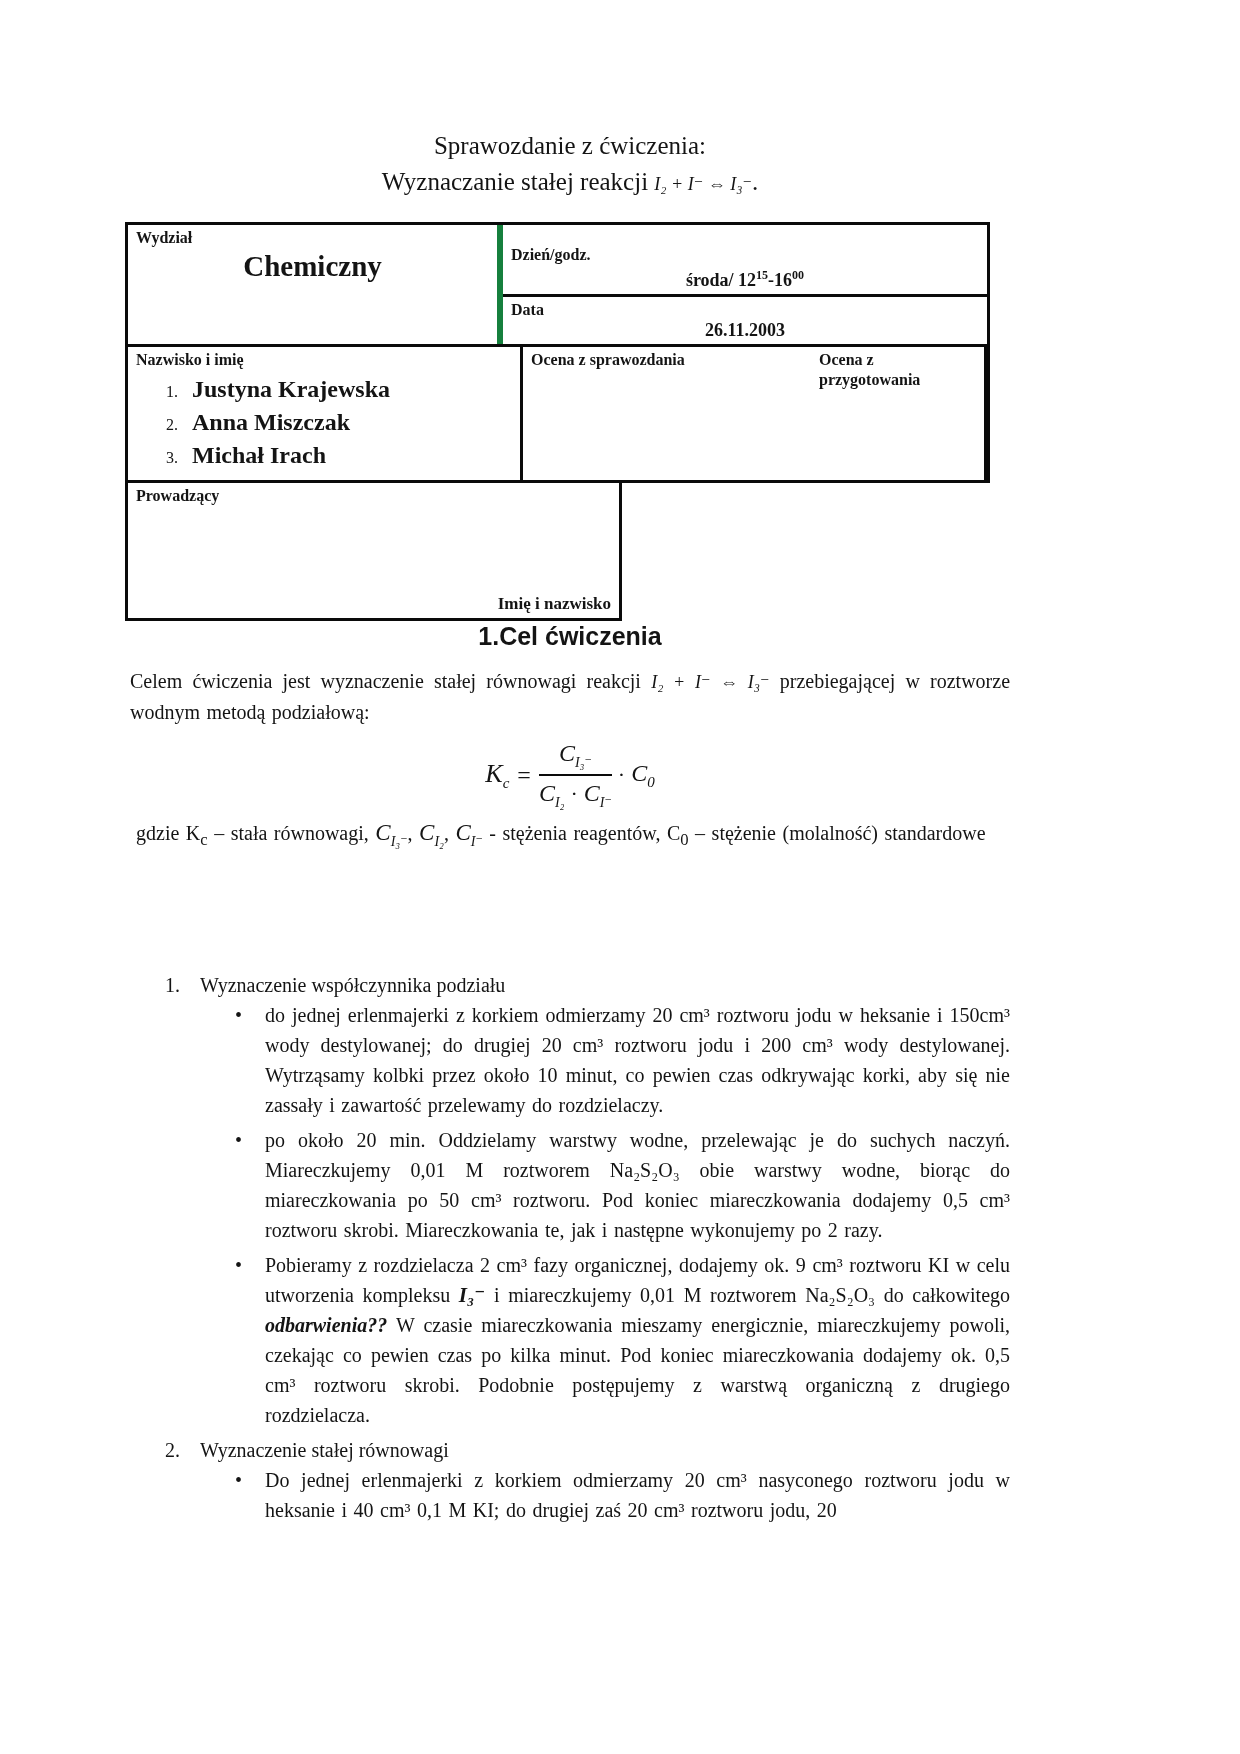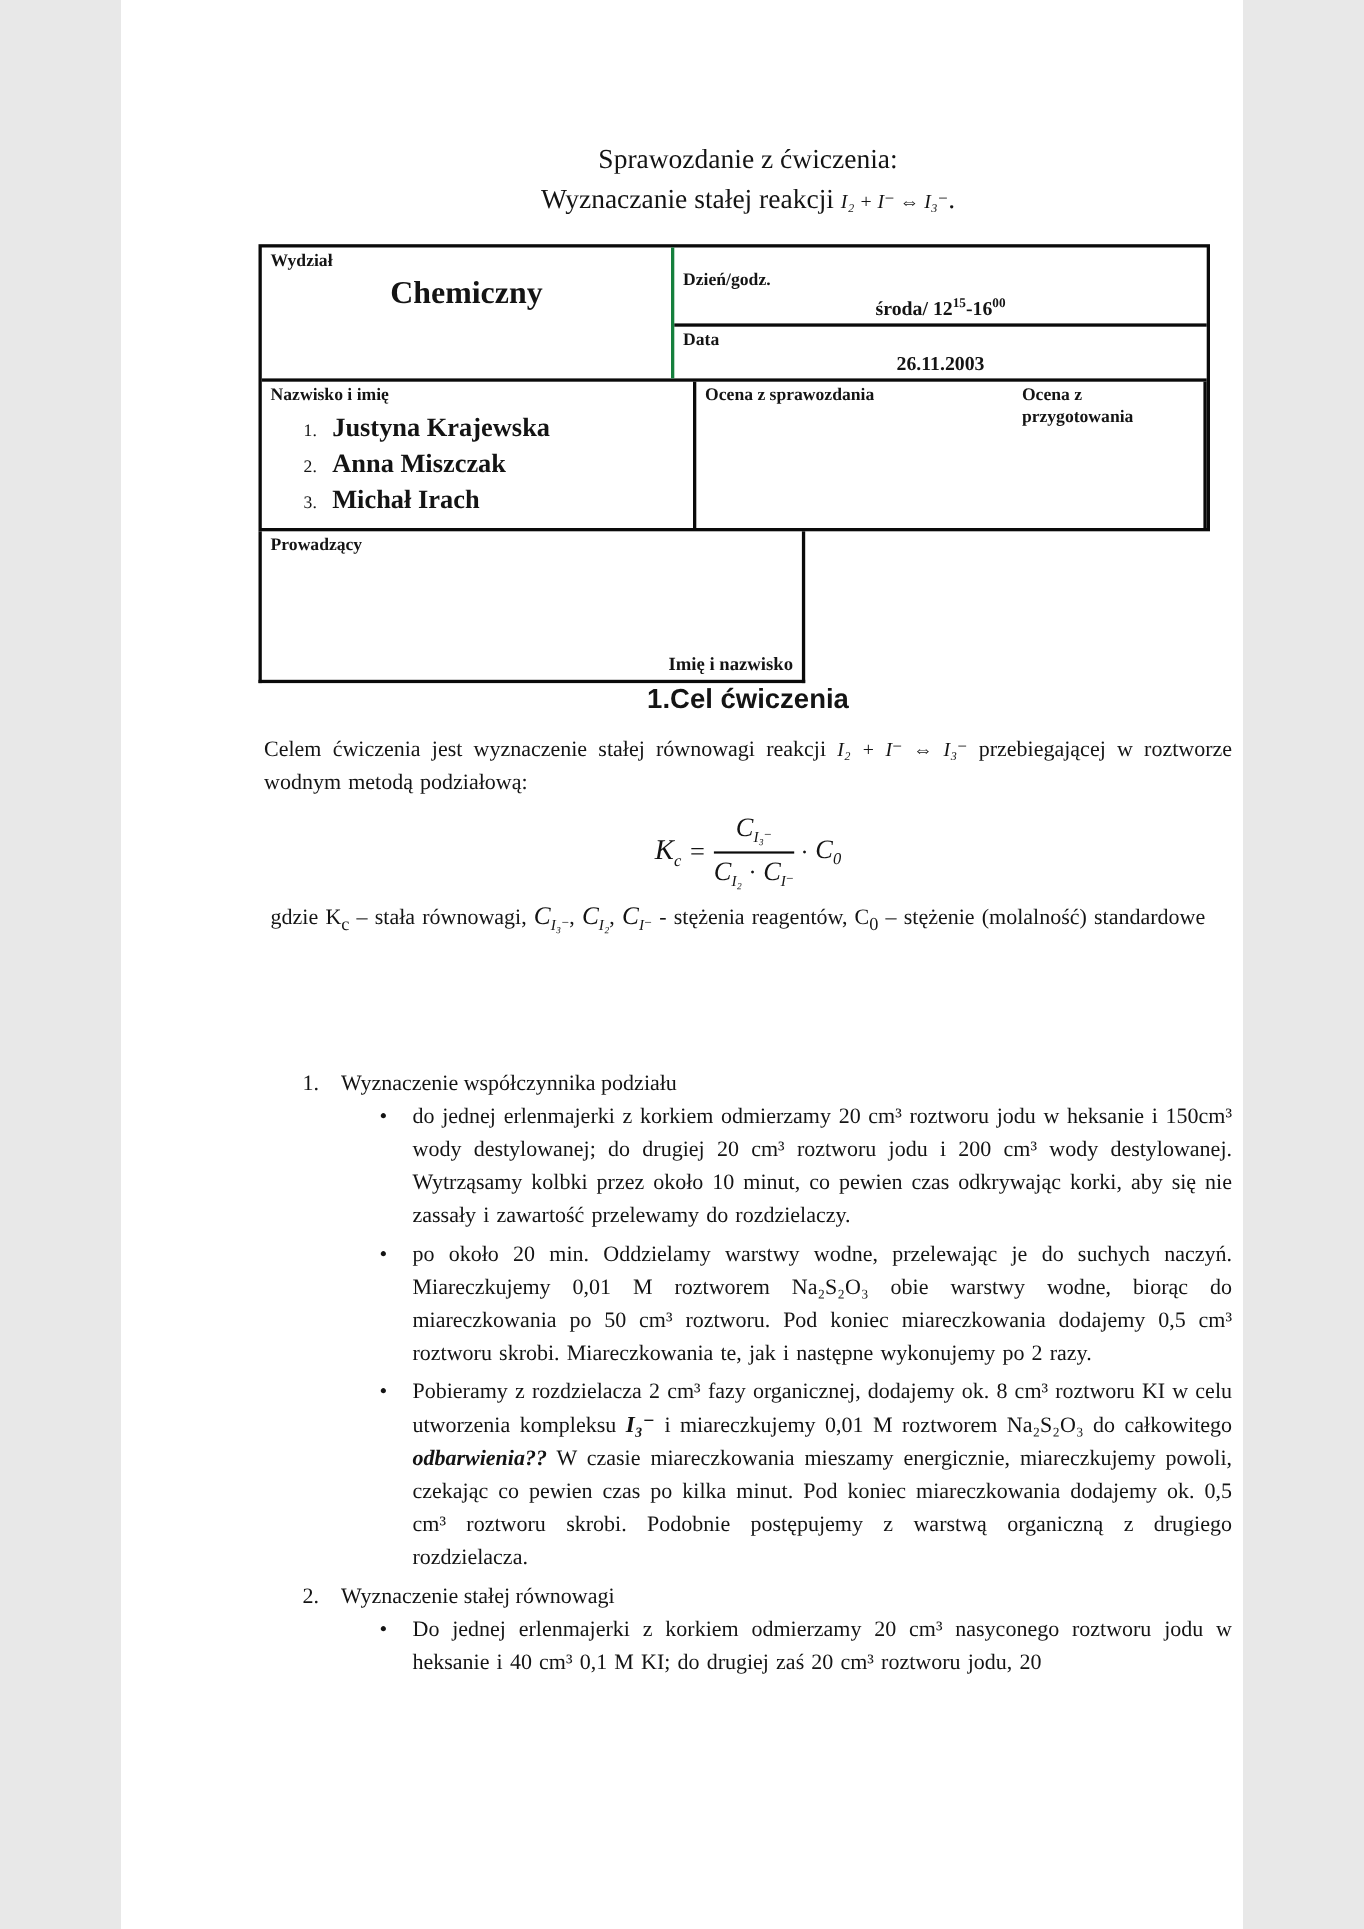--- a/index.html
+++ b/index.html
@@ -1,32 +1,32 @@
 <!DOCTYPE html>
 <html lang="pl"><head>
 <meta charset="utf-8">
 <style>
   html,body { margin:0; padding:0; background:#e8e8e8; }
   .page {
-    position:relative; width:1020px; height:1754px; margin:0 auto;
+    position:relative; width:1240px; height:1754px; margin:0 auto;
     background:#ffffff; color:#141414; overflow:hidden;
     font-family:"Liberation Serif","DejaVu Serif",serif;
   }
   
   .title-block { position:absolute; top:128px; left:130px; width:880px; text-align:center; }
   .title-line1 { font-size:25px; line-height:36px; }
   .title-line2 { font-size:25px; line-height:36px; }
   .imath { font-style:italic; font-size:18px; }
   
   .tbl-wrap { position:absolute; top:222px; left:125px; }
   .tbl-main { width:865px; box-sizing:border-box; border:3px solid #0a0a0a; }
   .row1 { display:grid; grid-template-columns:375px 1fr; border-bottom:3px solid #0a0a0a; }
   .cell { box-sizing:border-box; padding:3px 8px; }
   .cell-label { font-size:16px; font-weight:bold; line-height:20px; }
-  .cell-wydzial { border-right:3px solid #15803d; }
+  .cell-wydzial { border-right:6px solid #15803d; }
   .wydzial-value { text-align:center; font-size:29px; font-weight:bold; margin-top:2px; }
   .subcell-dzien { border-bottom:3px solid #0a0a0a; box-sizing:border-box; min-height:47px; padding:3px 8px;margin-top:17px; }
   .subcell-data { box-sizing:border-box; min-height:41px; padding:3px 8px; }
   .cell-value-center { text-align:center; font-size:18px; font-weight:bold; line-height:21px; }
   .cell-value-center sup { font-size:12px; }
   .row2 { display:grid; grid-template-columns:395px 288px 1fr; }
   .cell-names { border-right:3px solid #0a0a0a; min-height:120px; }
   .cell-ocena1 { border-right:3px solid #0a0a0a; }
   .students { margin:4px 0 4px 30px; }
   .student-row { display:flex; align-items:baseline; line-height:31px; }
@@ -165,21 +165,21 @@
       <div class="bullet-text body-text">do jednej erlenmajerki z korkiem odmierzamy 20 cm³ roztworu jodu w heksanie i 150cm³ wody destylowanej; do drugiej 20 cm³ roztworu jodu i 200 cm³ wody destylowanej. Wytrząsamy kolbki przez około 10 minut, co pewien czas odkrywając korki, aby się nie zassały i zawartość przelewamy do rozdzielaczy.</div>
     </div>
 
     <div class="bullet">
       <span class="bullet-dot">•</span>
       <div class="bullet-text body-text">po około 20 min. Oddzielamy warstwy wodne, przelewając je do suchych naczyń. Miareczkujemy 0,01 M roztworem Na₂S₂O₃ obie warstwy wodne, biorąc do miareczkowania po 50 cm³ roztworu. Pod koniec miareczkowania dodajemy 0,5 cm³ roztworu skrobi. Miareczkowania te, jak i następne wykonujemy po 2 razy.</div>
     </div>
 
     <div class="bullet">
       <span class="bullet-dot">•</span>
-      <div class="bullet-text body-text"><span>Pobieramy z rozdzielacza 2 cm³ fazy organicznej, dodajemy ok. 8 cm³ roztworu KI w celu utworzenia kompleksu</span>
+      <div class="bullet-text body-text"><span>Pobieramy z rozdzielacza 2 cm³ fazy organicznej, dodajemy ok. 9 cm³ roztworu KI w celu utworzenia kompleksu</span>
         <span class="bmath">I₃⁻</span>
         <span>i miareczkujemy 0,01 M roztworem Na₂S₂O₃ do całkowitego</span>
         <span class="emph">odbarwienia??</span>
         <span>W czasie miareczkowania mieszamy energicznie, miareczkujemy powoli, czekając co pewien czas po kilka minut. Pod koniec miareczkowania dodajemy ok. 0,5 cm³ roztworu skrobi. Podobnie postępujemy z warstwą organiczną z drugiego rozdzielacza.</span></div>
     </div>
 
     <div class="num-item">
       <span class="num-marker">2.</span>
       <span>Wyznaczenie stałej równowagi</span>
     </div>

